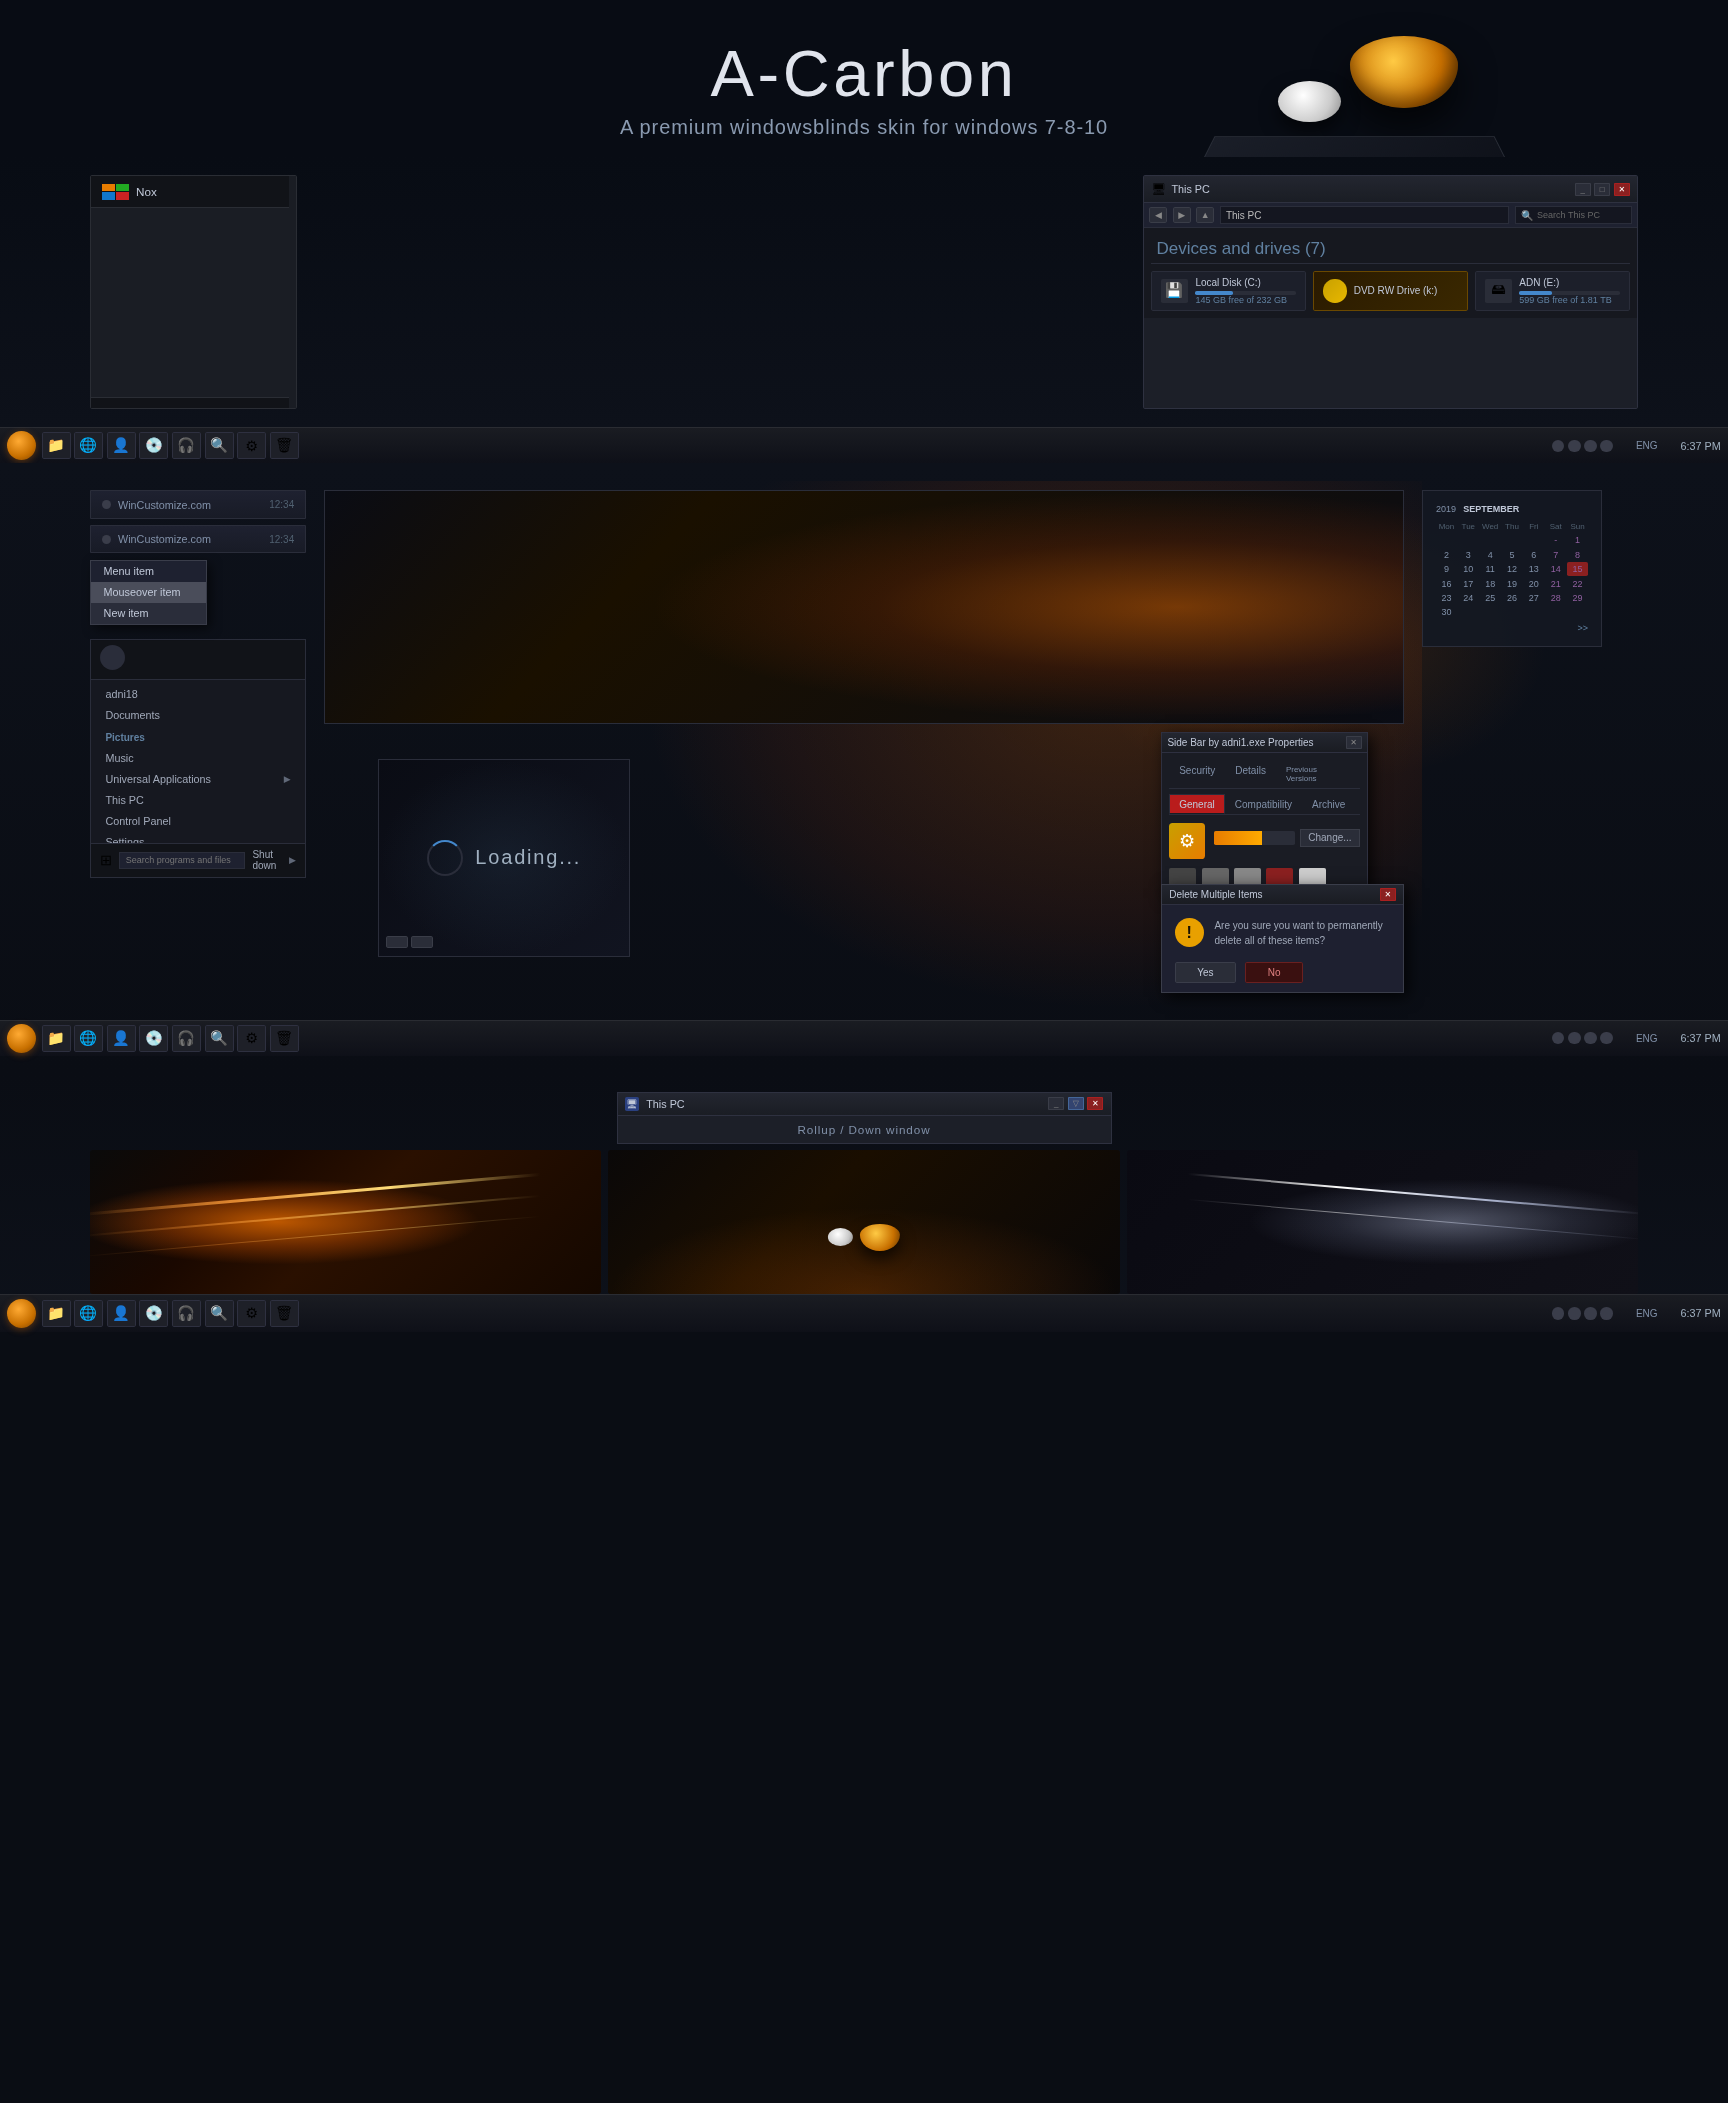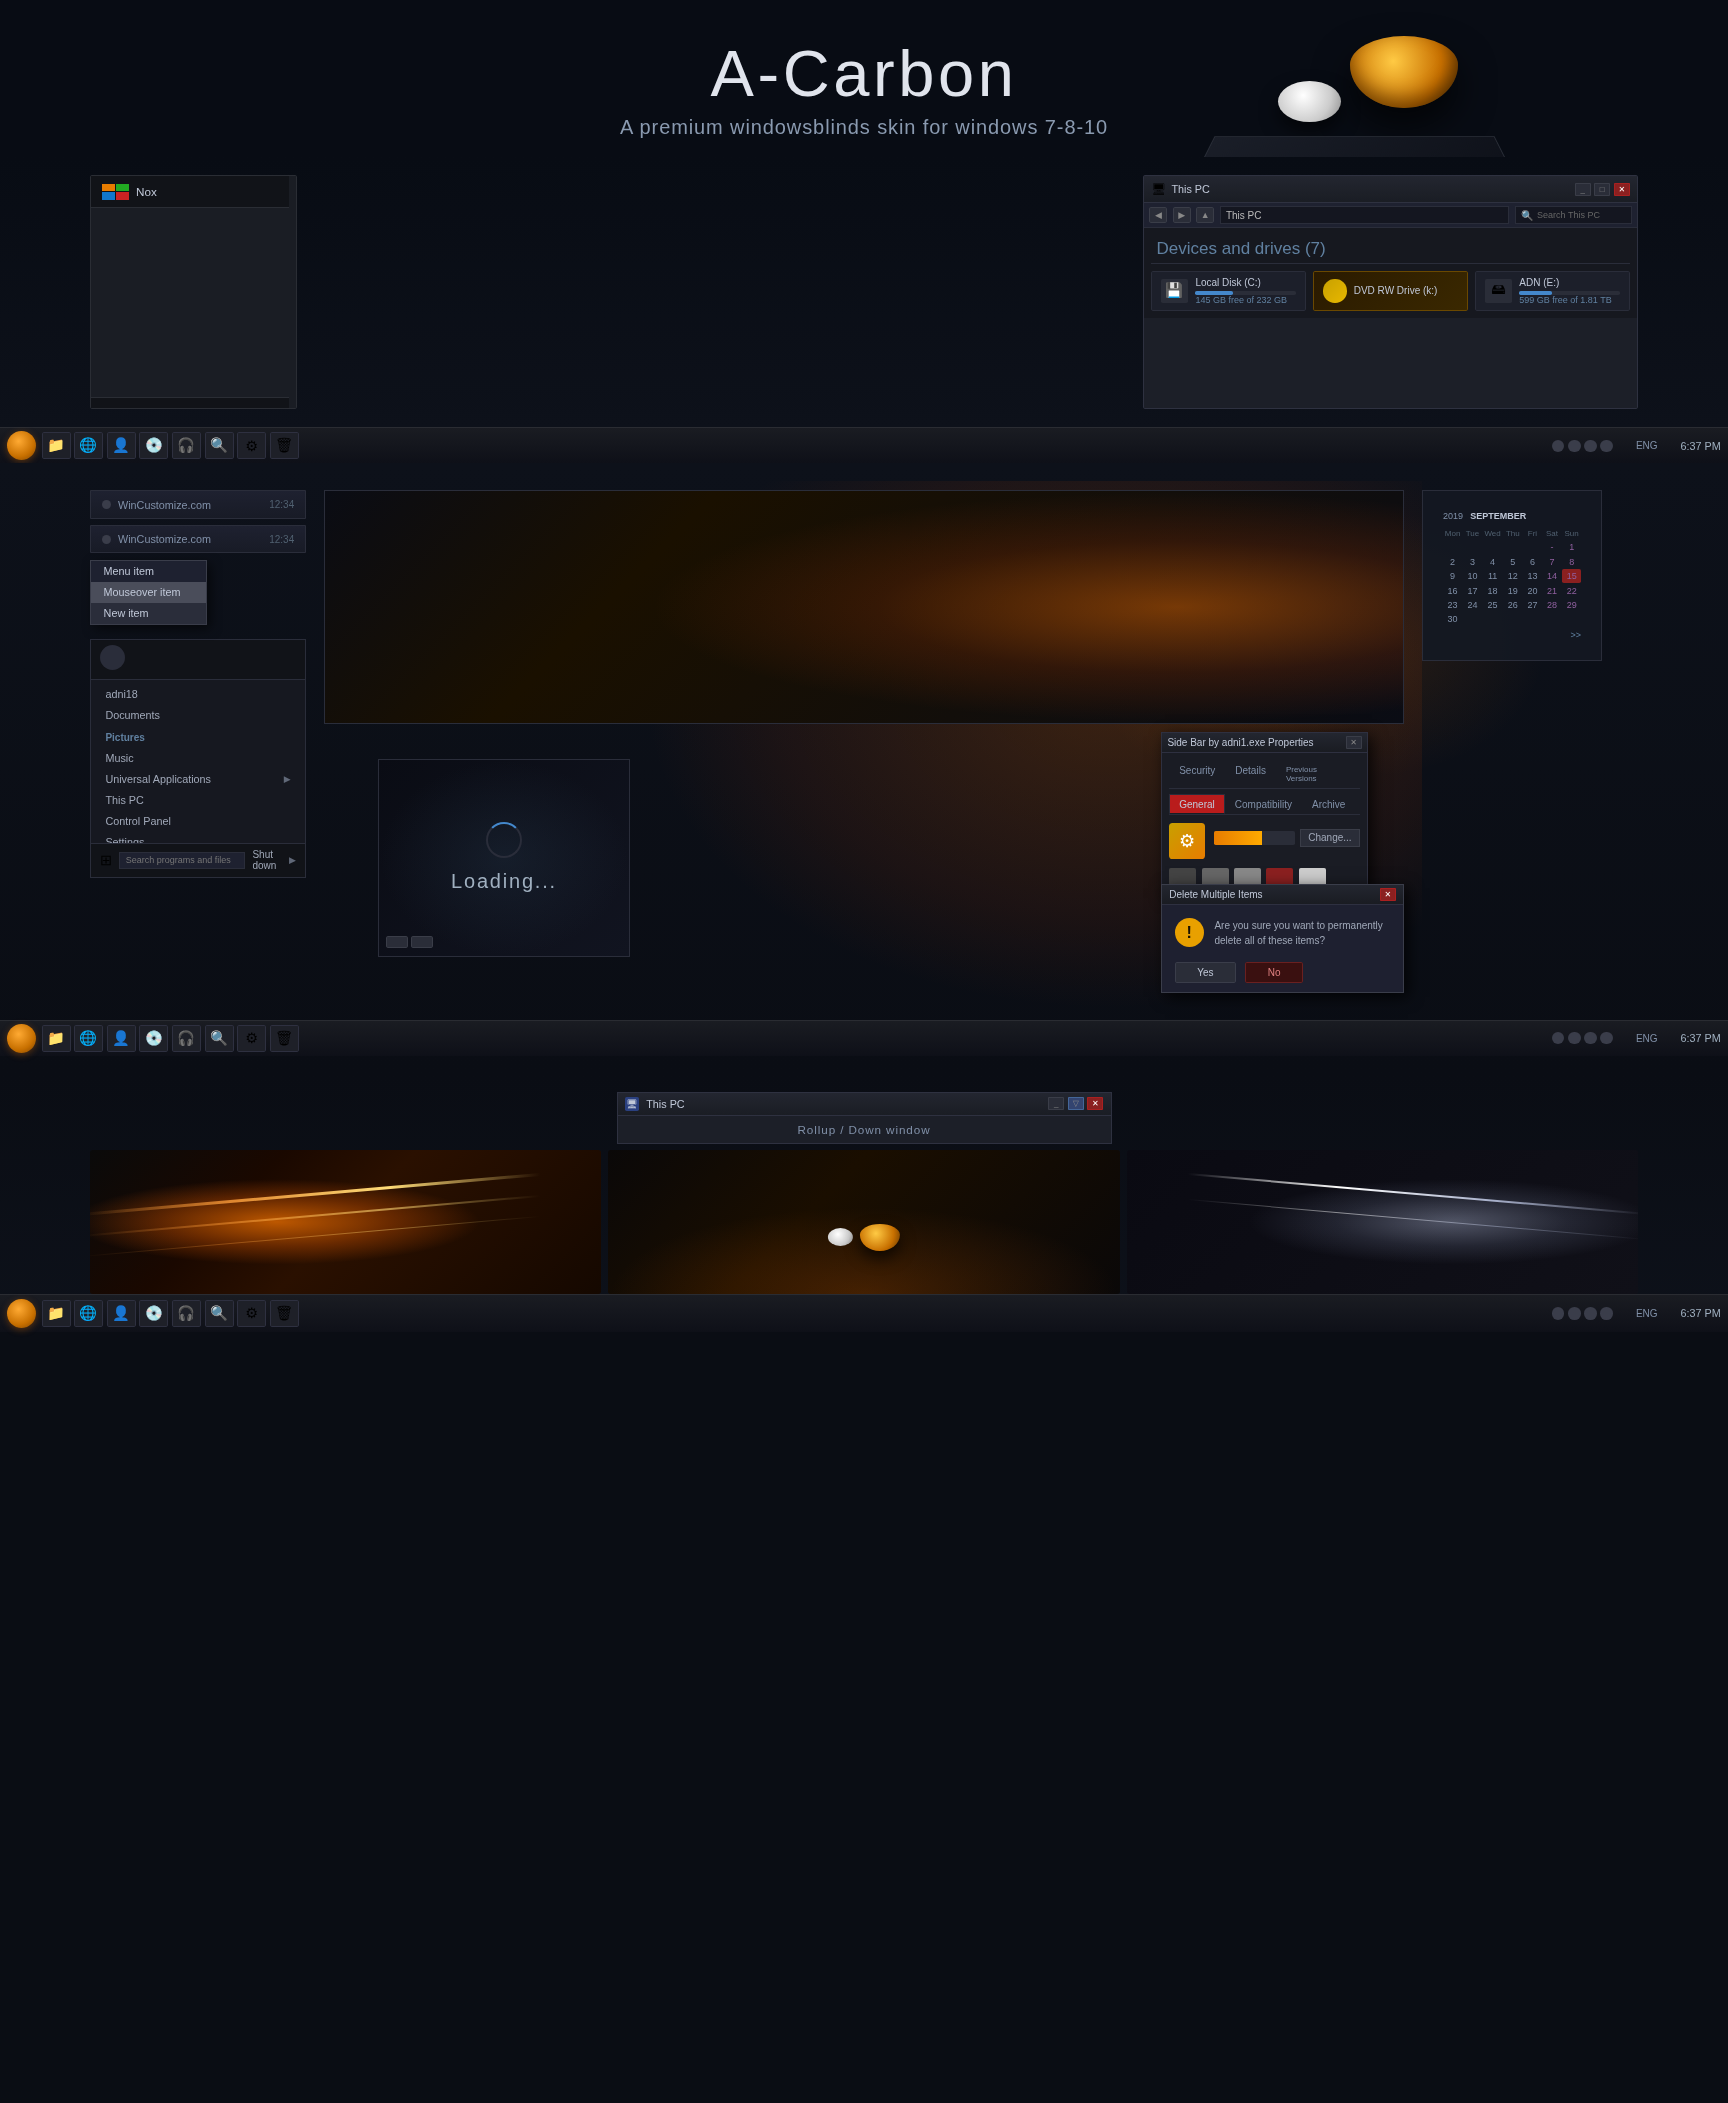--- a/index.html
+++ b/index.html
@@ -674,21 +674,21 @@
     }
 
     
     .calendar-widget {
       position: absolute;
       right: 72px;
       top: 18px;
       width: 180px;
       background: rgba(20,24,34,0.95);
       border: 0.9px solid #2a2d3a;
-      padding: 20px;
+      padding: 13px;
     }
     .cal-header {
       display: flex;
       align-items: center;
       justify-content: space-between;
       margin-bottom: 5.4px;
     }
     .cal-title {
       font-size: 9px;
       color: #6080a0;
@@ -1208,21 +1208,21 @@
 
       <div class="orange-glow-bg">
         <div class="ogb-glow1"></div>
       </div>
 
       <div class="floating-windows">
 
         <div class="fw-loading">
           <div class="loading-screen">
             <div class="loading-bg-glow"></div>
-            <div style="display:flex;align-items:center;gap:12.6px;z-index:1;flex-direction:column;">
+            <div style="display:flex;align-items:center;gap:12.6px;z-index:1;">
               <div class="loading-spinner"></div>
               <span class="loading-text">Loading...</span>
             </div>
             <div class="loading-controls">
               <div class="lc-btn"></div>
               <div class="lc-btn"></div>
             </div>
           </div>
         </div>
 

